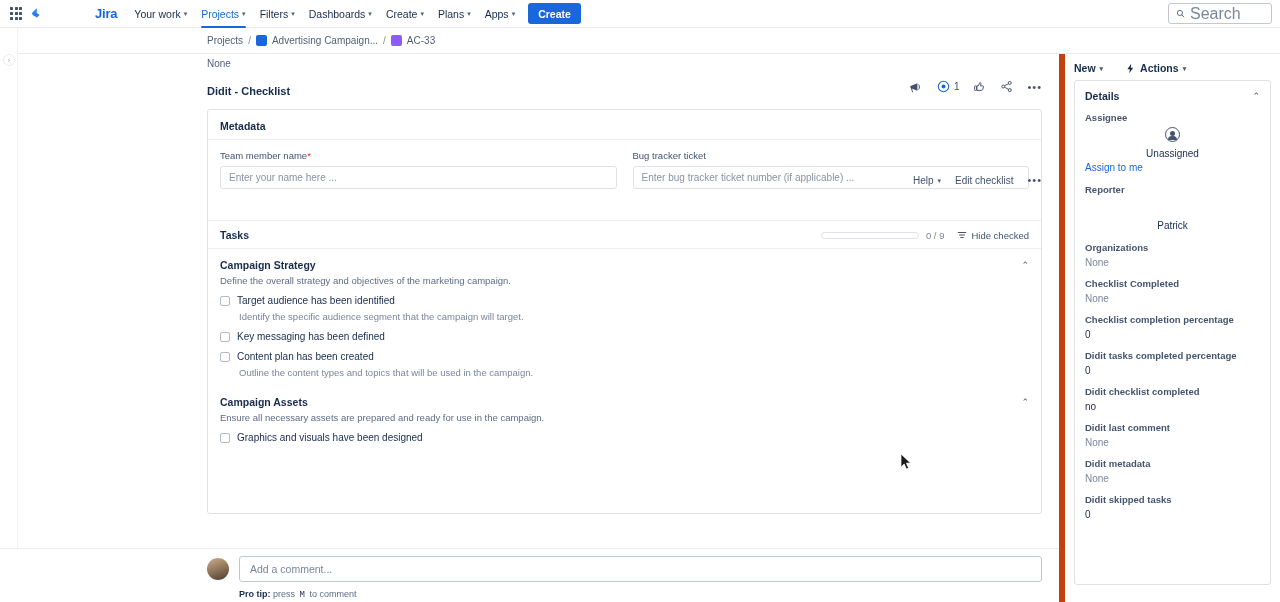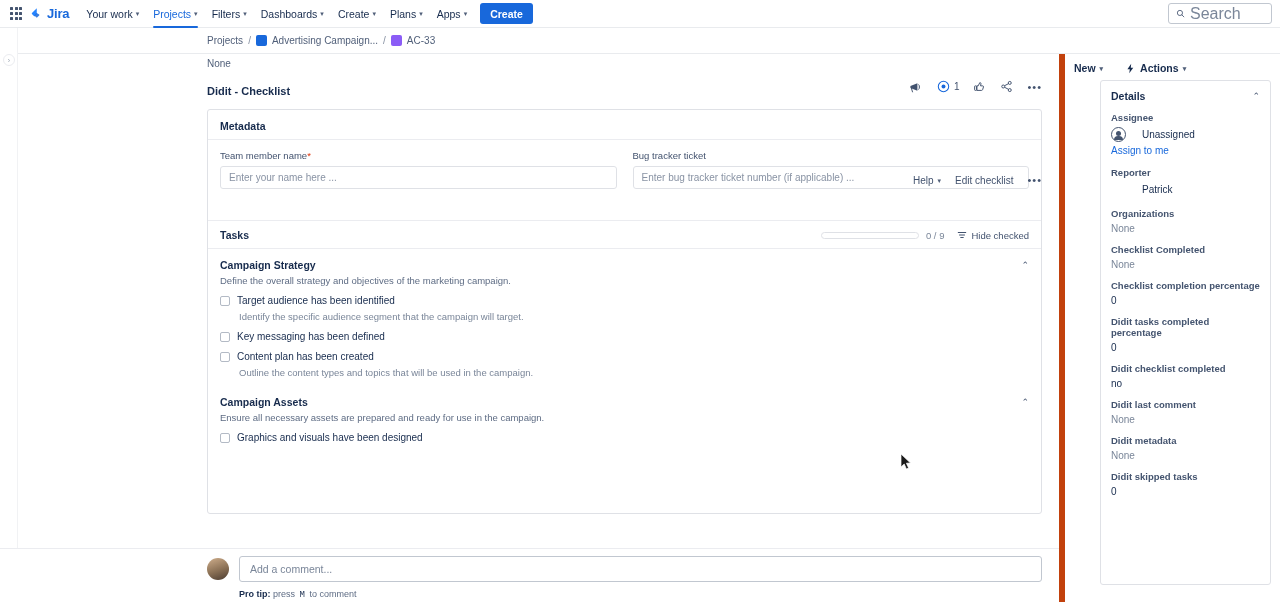--- a/index.html
+++ b/index.html
@@ -22,21 +22,21 @@
   }
   .app-switcher {
     width: 20px; height: 20px;
     display: flex; align-items: center; justify-content: center;
     margin-right: 2px; cursor: pointer;
   }
   .grid-dots { display: grid; grid-template-columns: repeat(3,3px); gap: 1.6px; }
   .grid-dots i { width: 3px; height: 3px; background: #44546f; display: block; border-radius: .5px; }
   .logo-wrap { display: flex; align-items: center; gap: 3px; margin: 0 10px 0 2px; cursor: pointer; }
   .logo-mark { width: 14px; height: 14px; }
-  .logo-text { font-size: 13px; font-weight: 700; color: #1868db; letter-spacing: -.2px; }
+  .logo-text { font-size: 13px; font-weight: 700; color: #1868db; letter-spacing: -.2px; margin-left: 48px; }
   .nav-item {
     display: flex; align-items: center; gap: 3px;
     font-size: 10.5px; color: #172b4d;
     padding: 4px 7px; border-radius: 3px; cursor: pointer;
     height: 22px; white-space: nowrap;
   }
   .nav-item.active { color: #1868db; position: relative; }
   .nav-item.active::after {
     content: ""; position: absolute; left: 7px; right: 7px; bottom: -3px;
     height: 2px; background: #1868db; border-radius: 1px;
@@ -164,26 +164,26 @@
   .task-desc { font-size: 9.5px; color: #7a8699; padding: 5px 12px 0 31px; }
 
   
   .det-head {
     display: flex; align-items: center;
     font-size: 10.5px; font-weight: 600; color: #172b4d;
     margin-bottom: 6px;
   }
   .det-card {
     border: 1px solid #dfe1e6; border-radius: 3px;
-    padding: 9px 10px; height: 505px; overflow: hidden; margin-left: 26px;
+    padding: 9px 10px; height: 505px; overflow: hidden;
   }
   .det-label { font-size: 9.5px; font-weight: 700; color: #44546f; margin-bottom: 4px; }
   .det-val { font-size: 10px; color: #172b4d; margin-bottom: 10px; }
   .det-val.none { color: #7a8699; }
-  .det-person { display: flex; align-items: center; gap: 16px; margin-bottom: 3px; }
+  .det-person { display: flex; align-items: center; gap: 6px; margin-bottom: 3px; flex-direction: column; }
   .avatar { width: 15px; height: 15px; border-radius: 50%; flex: none; }
   .avatar.empty { background: #fff; border: 1.5px solid #44546f; position: relative; }
   .avatar.empty::before {
     content: ""; position: absolute; left: 4px; top: 2.5px;
     width: 5px; height: 5px; border-radius: 50%; background: #44546f;
   }
   .avatar.empty::after {
     content: ""; position: absolute; left: 1.5px; bottom: 1px;
     width: 9px; height: 4.5px; border-radius: 4px 4px 0 0; background: #44546f;
   }

